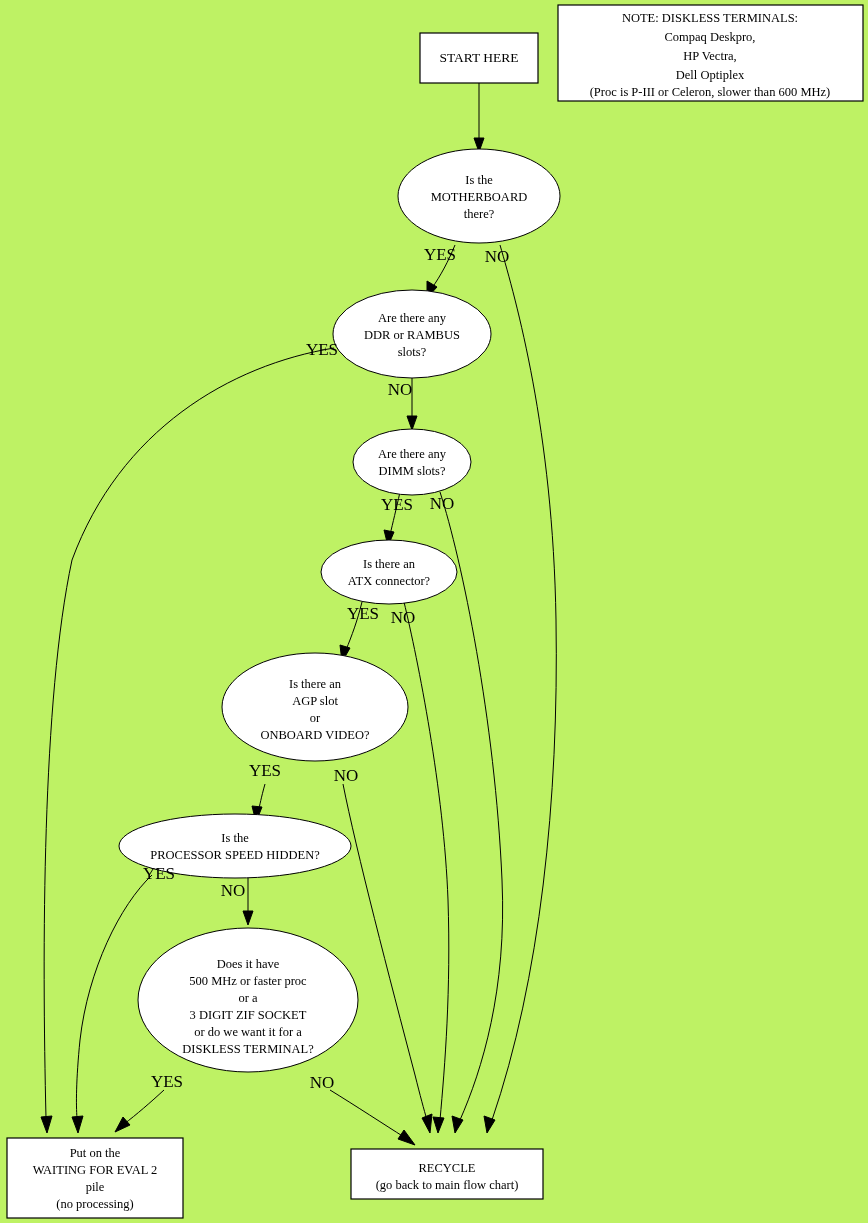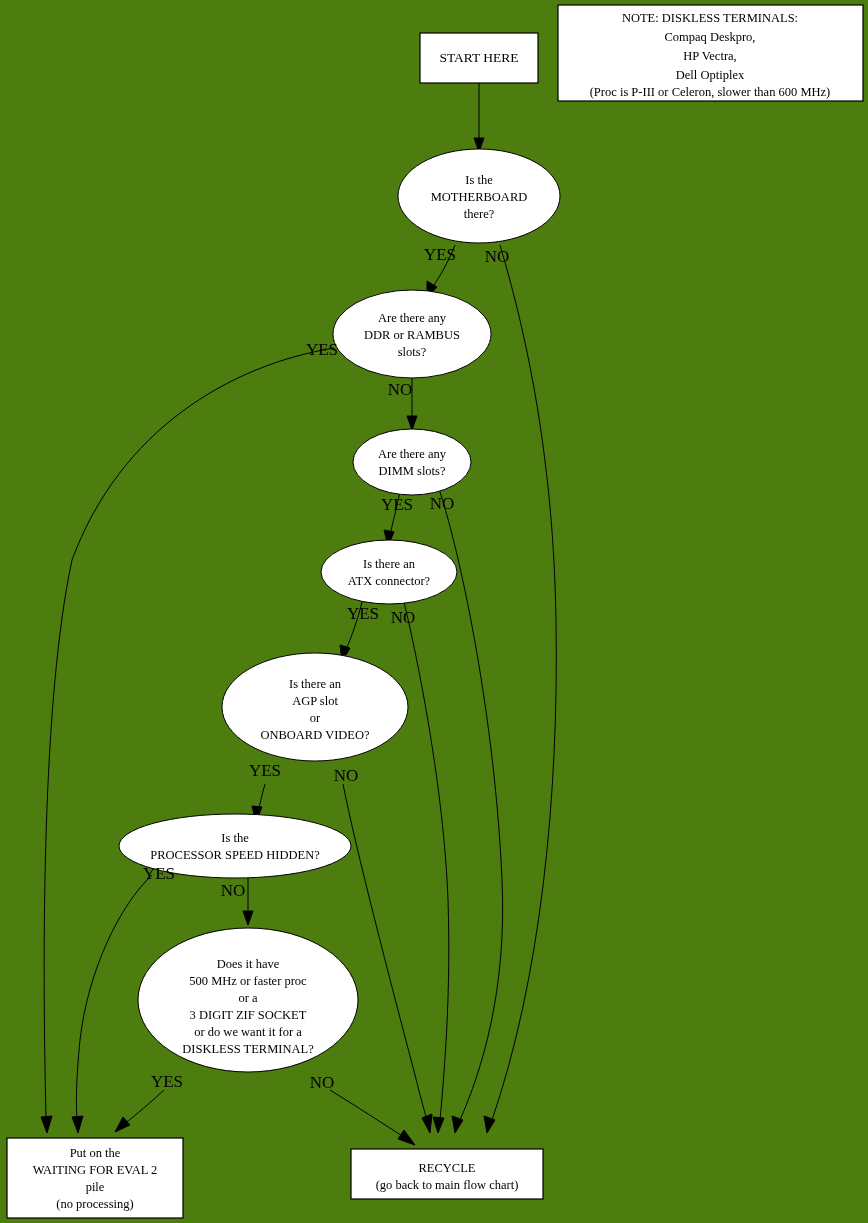--- a/index.html
+++ b/index.html
@@ -4,21 +4,21 @@
 <style>
   html, body {
     margin: 0;
     padding: 0;
     background: #ffffff;
   }
   #chart-root {
     position: relative;
     width: 868px;
     height: 1223px;
-    background: #4d7c0f;
+    background: #bef264;
     font-family: "Liberation Serif", "DejaVu Serif", serif;
     overflow: hidden;
   }
   svg#flow {
     display: block;
     width: 868px;
     height: 1223px;
   }
   .node-shape {
     fill: #ffffff;

